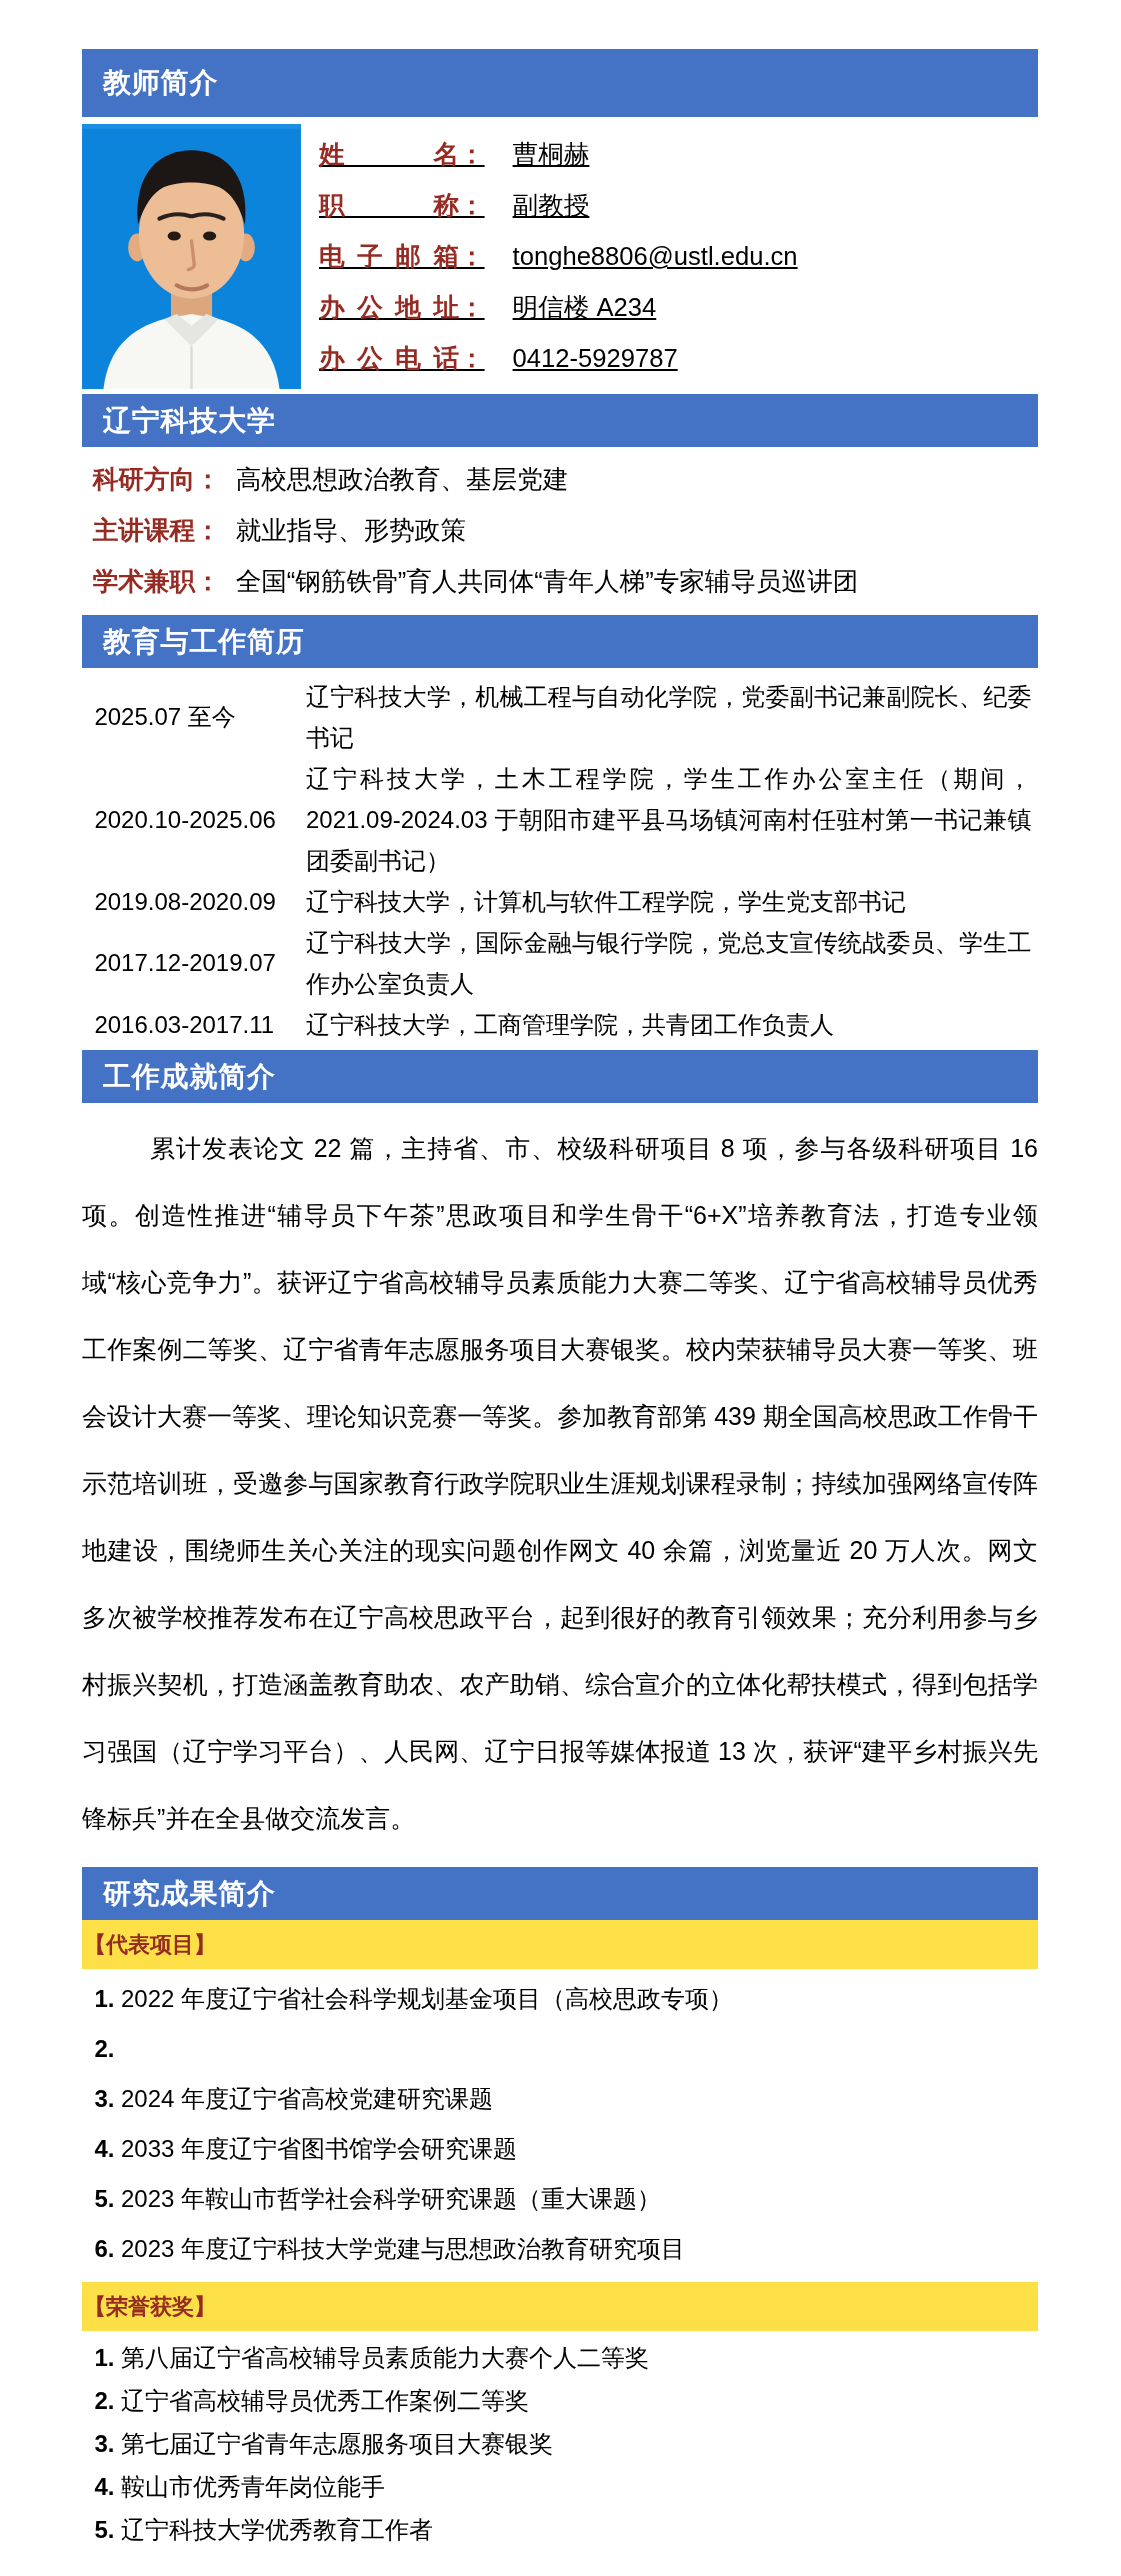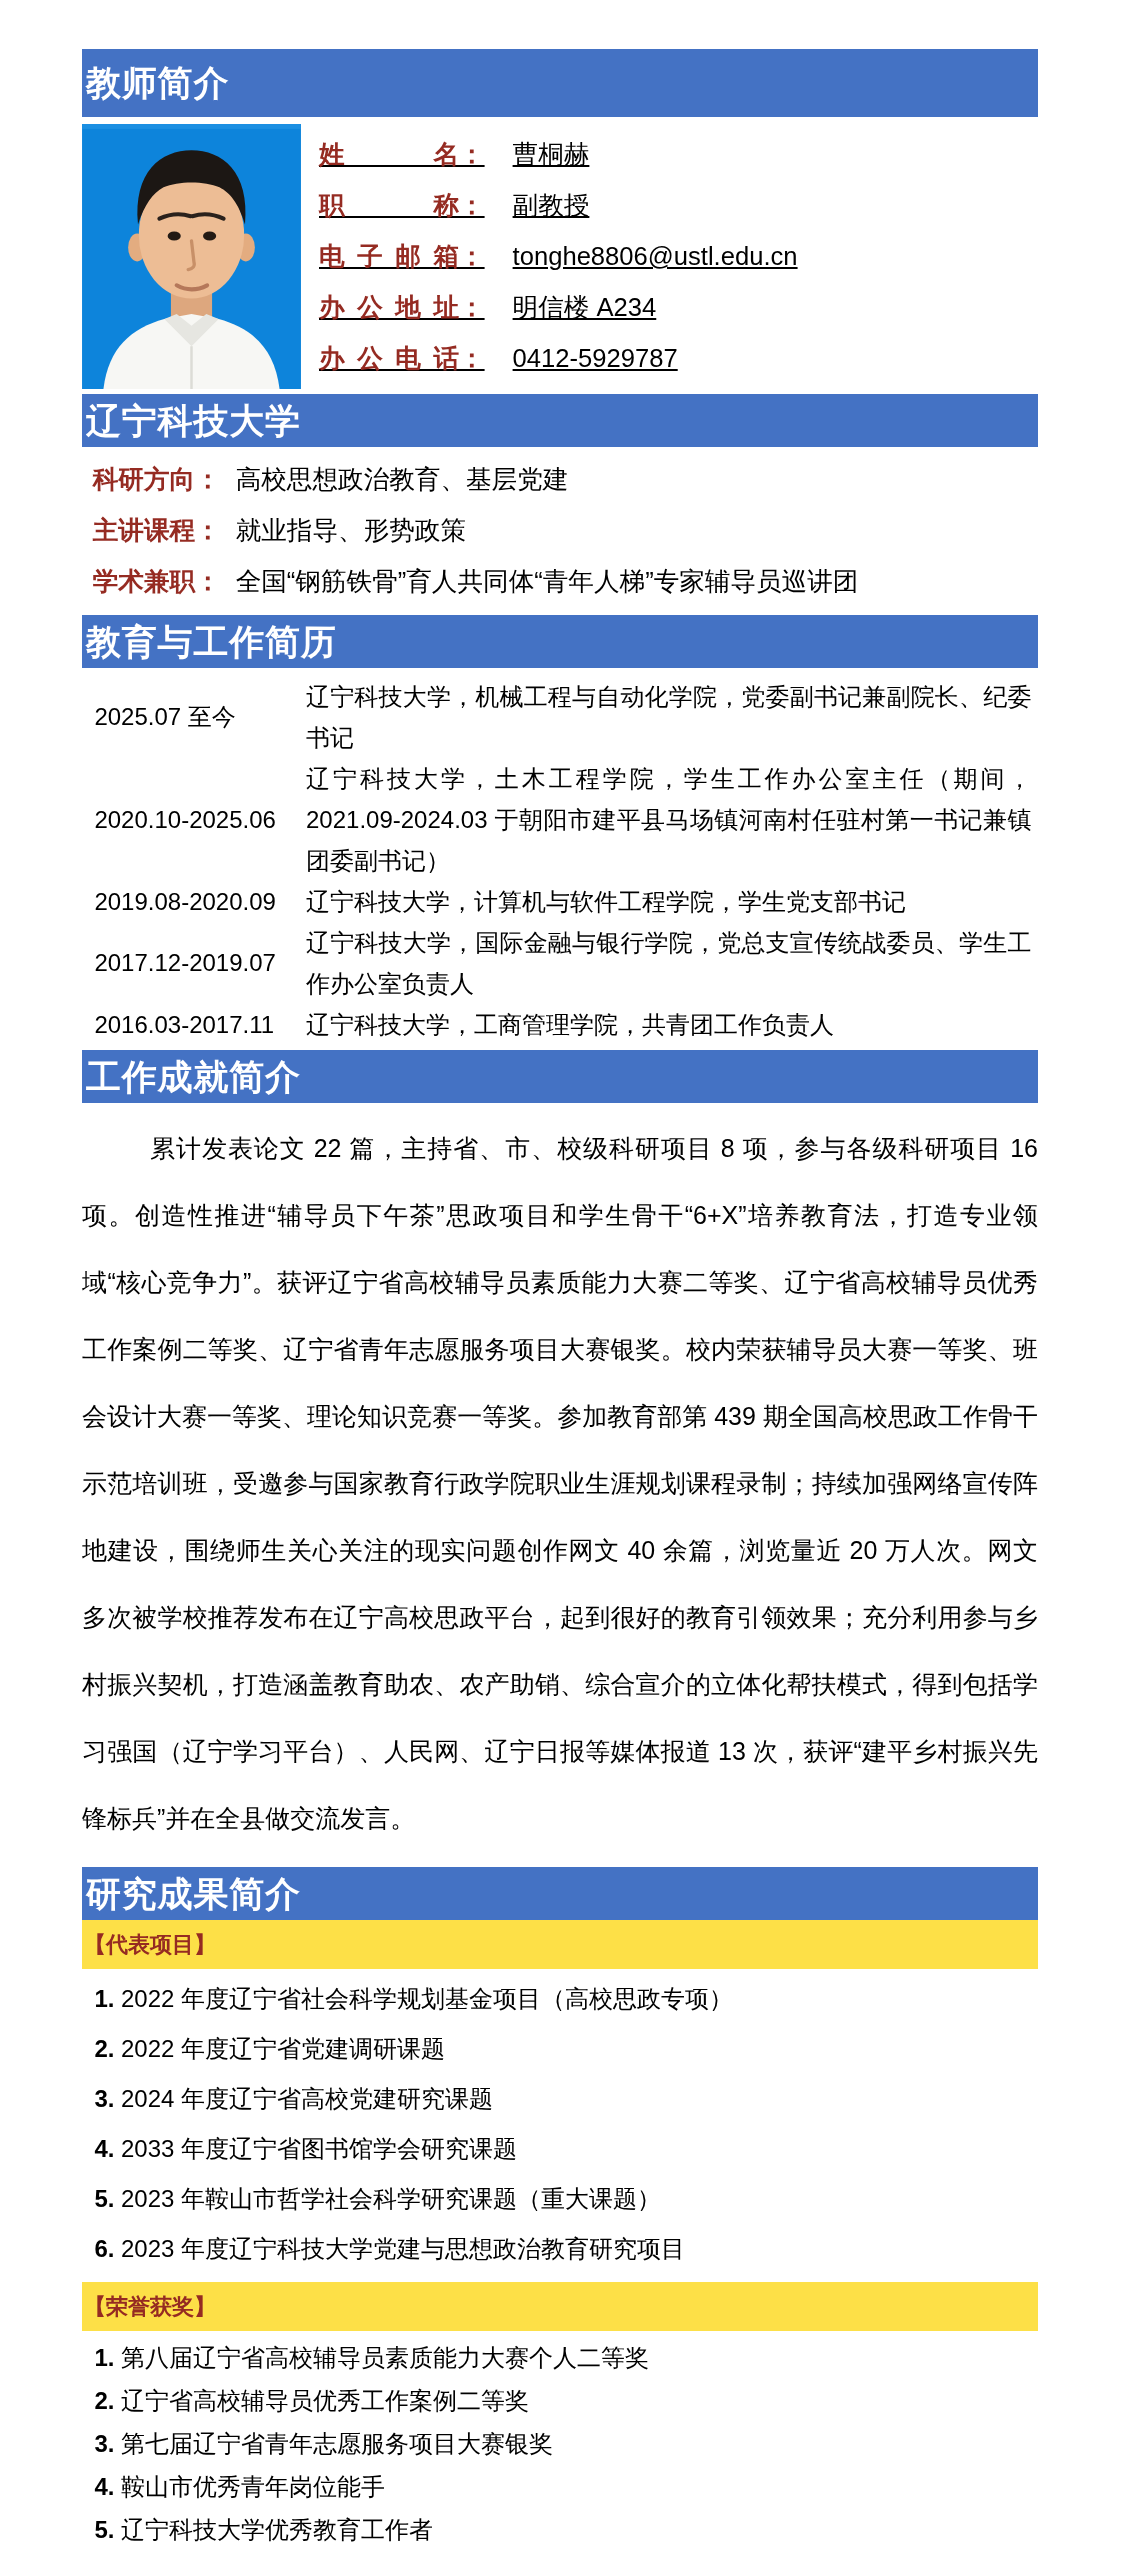--- a/index.html
+++ b/index.html
@@ -10,24 +10,24 @@
     color: #000;
   }
   body { height: 2576px; overflow: hidden; }
   .page { width: 956px; margin: 49px 82px 0 82px; }
 
   
   .section-bar {
     background: #4472C4;
     color: #ffffff;
     font-weight: bold;
-    font-size: 35px;
+    font-size: 28px;
     height: 53px;
     line-height: 53px;
-    padding-left: 4px;
+    padding-left: 21px;
     letter-spacing: 0.8px;
   }
   .bar-first { height: 68px; line-height: 68px; }
 
   
   .profile { display: flex; margin-top: 7.4px; height: 265px; }
   .photo { width: 219px; height: 265px; flex: none; }
   .photo svg { display: block; width: 219px; height: 265px; }
   .fields {
     flex: 1;
@@ -204,21 +204,20 @@
 
   <div class="subhead">【代表项目】</div>
 
   <ol class="num-list projects">
     <li>
         <span class="li-num">1.</span>
         <span>2022 年度辽宁省社会科学规划基金项目（高校思政专项）</span>
       </li>
     <li>
         <span class="li-num">2.</span>
-        <span>2022 年度辽宁省党建调研课题</span>
       </li>
     <li>
         <span class="li-num">3.</span>
         <span>2024 年度辽宁省高校党建研究课题</span>
       </li>
     <li>
         <span class="li-num">4.</span>
         <span>2033 年度辽宁省图书馆学会研究课题</span>
       </li>
     <li>

